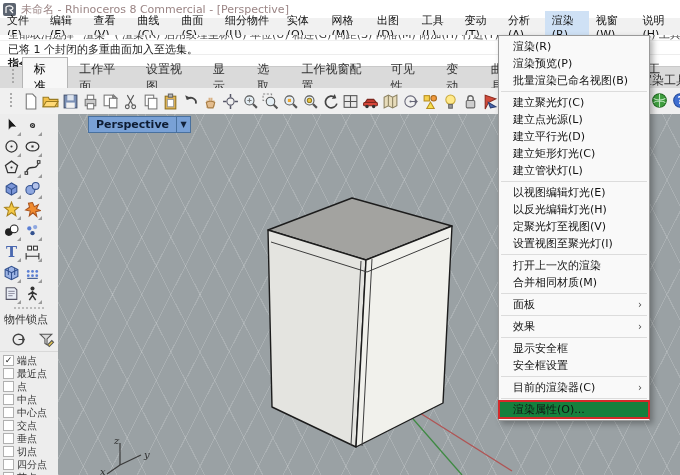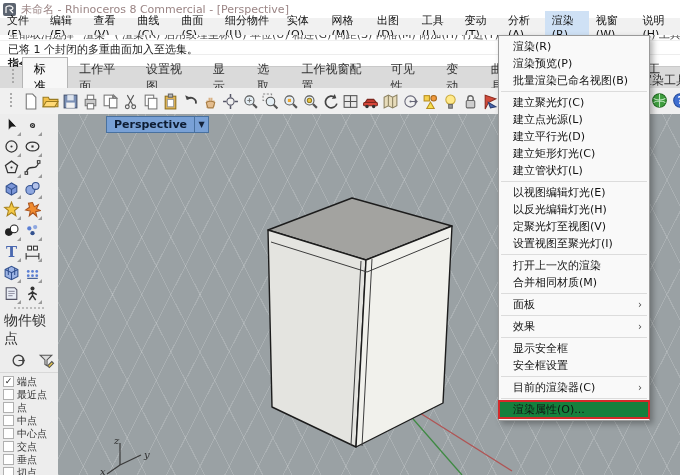--- a/index.html
+++ b/index.html
@@ -37,31 +37,31 @@
   .right-icons{position:absolute;top:90px;left:649px;display:flex;gap:1px;z-index:5;}
   .partial-tab{position:absolute;top:72px;left:640px;width:40px;overflow:hidden;font-size:12px;color:#333;z-index:4;white-space:nowrap;}
   
   .leftcol{position:absolute;top:114px;left:0;width:58px;bottom:0;background:#ededed;border-right:1px solid #d5d5d5;}
   .palette{display:grid;grid-template-columns:21px 21px;padding:2px 0 0 1px;}
   .pcell{width:21px;height:21px;display:flex;align-items:center;justify-content:center;position:relative;}
   .pcell::after{content:"";position:absolute;right:1px;bottom:1px;
     border-left:4px solid transparent;border-bottom:4px solid #9a9a9a;}
   .osnap{position:absolute;top:192px;left:0;right:0;}
   .osnap-grip{border-top:2px dotted #bbb;width:30px;margin:1px auto 1px;}
-  .osnap-title{font-size:14px;padding:2px 0 1px 4px;color:#333;}
+  .osnap-title{font-size:11px;padding:2px 0 1px 4px;color:#333;}
   .osnap-icons{display:flex;gap:8px;padding:1px 0 2px 8px;border-bottom:1px solid #d8d8d8;margin-bottom:2px;}
   .osnap-item{display:flex;align-items:center;gap:3px;height:13px;padding-left:3px;font-size:10px;color:#333;}
   .cb{width:9px;height:9px;border:1px solid #b0b0b0;background:#fff;font-size:9px;line-height:8px;text-align:center;color:#222;flex:none;}
   
   .viewport{position:absolute;left:58px;top:114px;right:0;bottom:0;background-color:#9aa1a4;
     background-image:
       repeating-linear-gradient(63deg, rgba(255,255,255,0.16) 0 1px, transparent 1px 26px),
       repeating-linear-gradient(117deg, rgba(255,255,255,0.16) 0 1px, transparent 1px 26px);}
   .vp-tab{position:absolute;left:30px;top:2px;display:flex;z-index:2;}
-  .vp-label{background:#79a1d6;border:1px solid #49719f;font-size:11px;font-weight:bold;color:#0d1c33;padding:1px 7px;margin-left:18px;}
+  .vp-label{background:#79a1d6;border:1px solid #49719f;font-size:11px;font-weight:bold;color:#0d1c33;padding:1px 7px;}
   .vp-dd{background:#79a1d6;border:1px solid #49719f;border-left:none;width:13px;font-size:8px;
     display:flex;align-items:center;justify-content:center;color:#14233a;}
   .scene{position:absolute;inset:0;}
   
   .dropdown{position:absolute;left:498px;top:35px;width:150px;background:#f9f9f9;
     border:1px solid #9a9a9a;box-shadow:3px 3px 6px rgba(0,0,0,0.30);z-index:50;padding:2px 0;}
   .mitem{font-size:11px;height:13px;padding:2px 8px 2px 14px;display:flex;align-items:center;color:#111;position:relative;white-space:nowrap;}
   .mitem .arrow{position:absolute;right:7px;font-size:10px;color:#444;}
   .mitem.hl{background:#15803d;}
   .mitem.annotated{outline:2px solid #d42a2a;outline-offset:-1px;}

